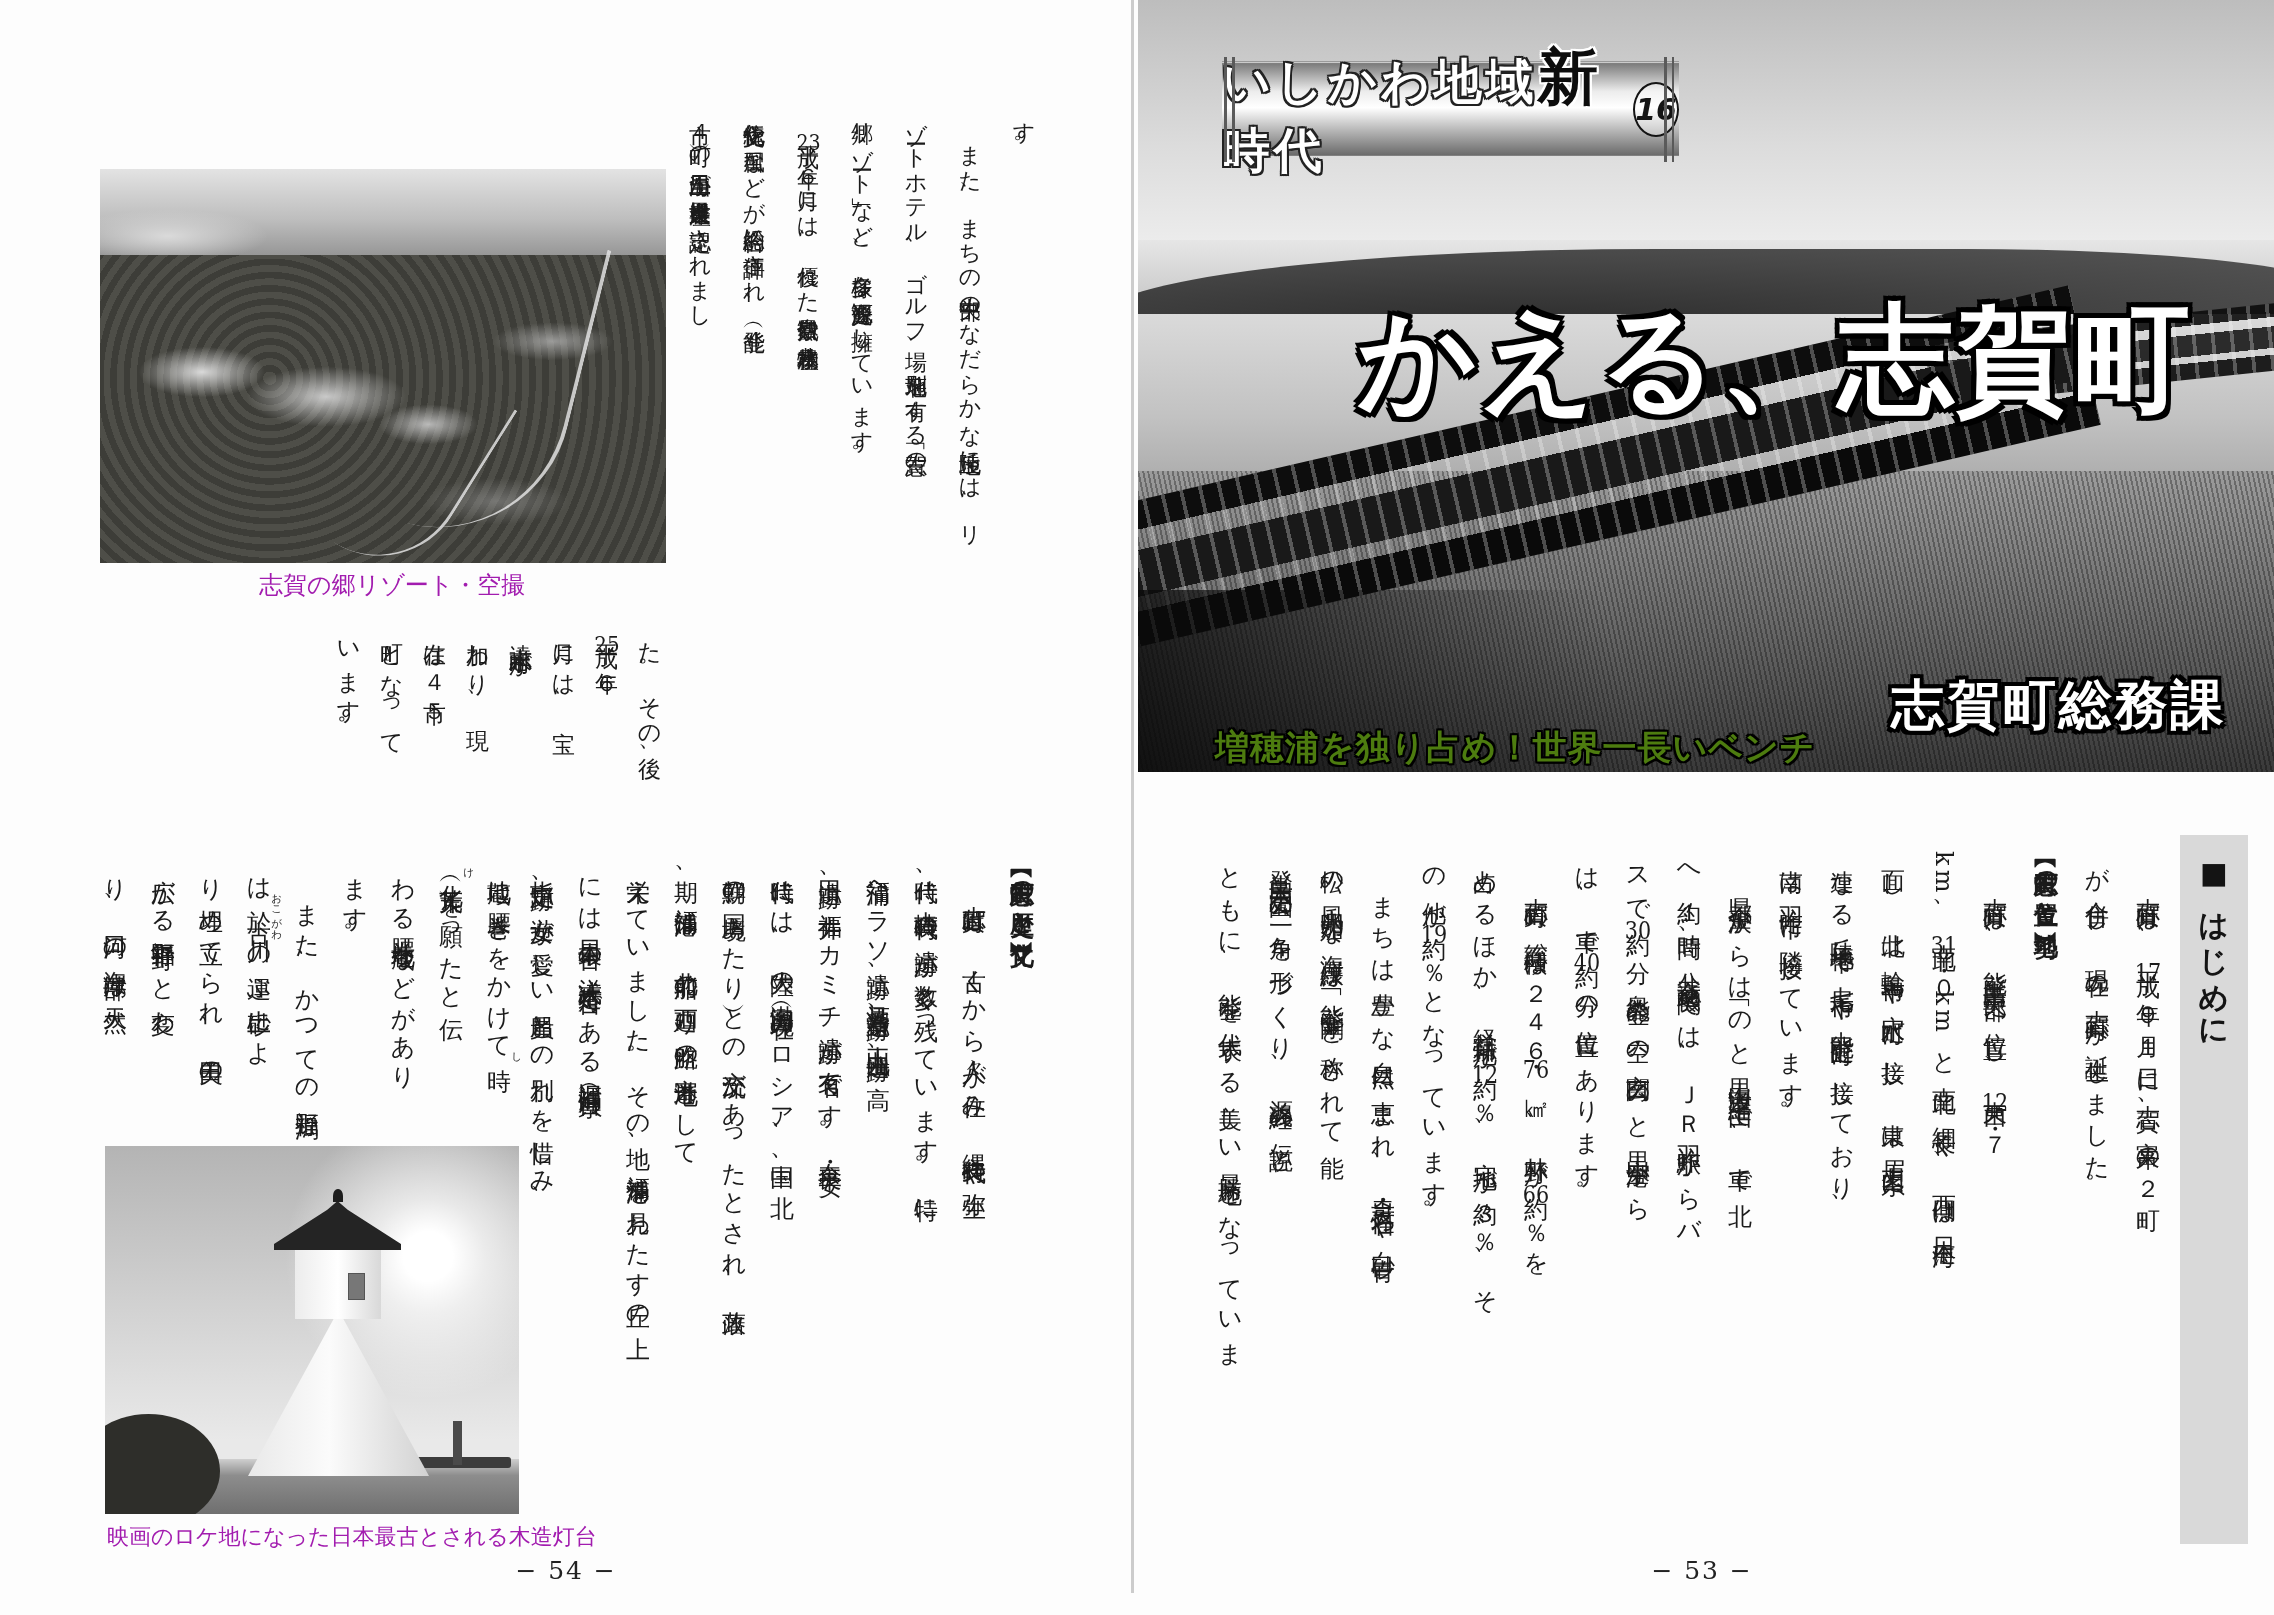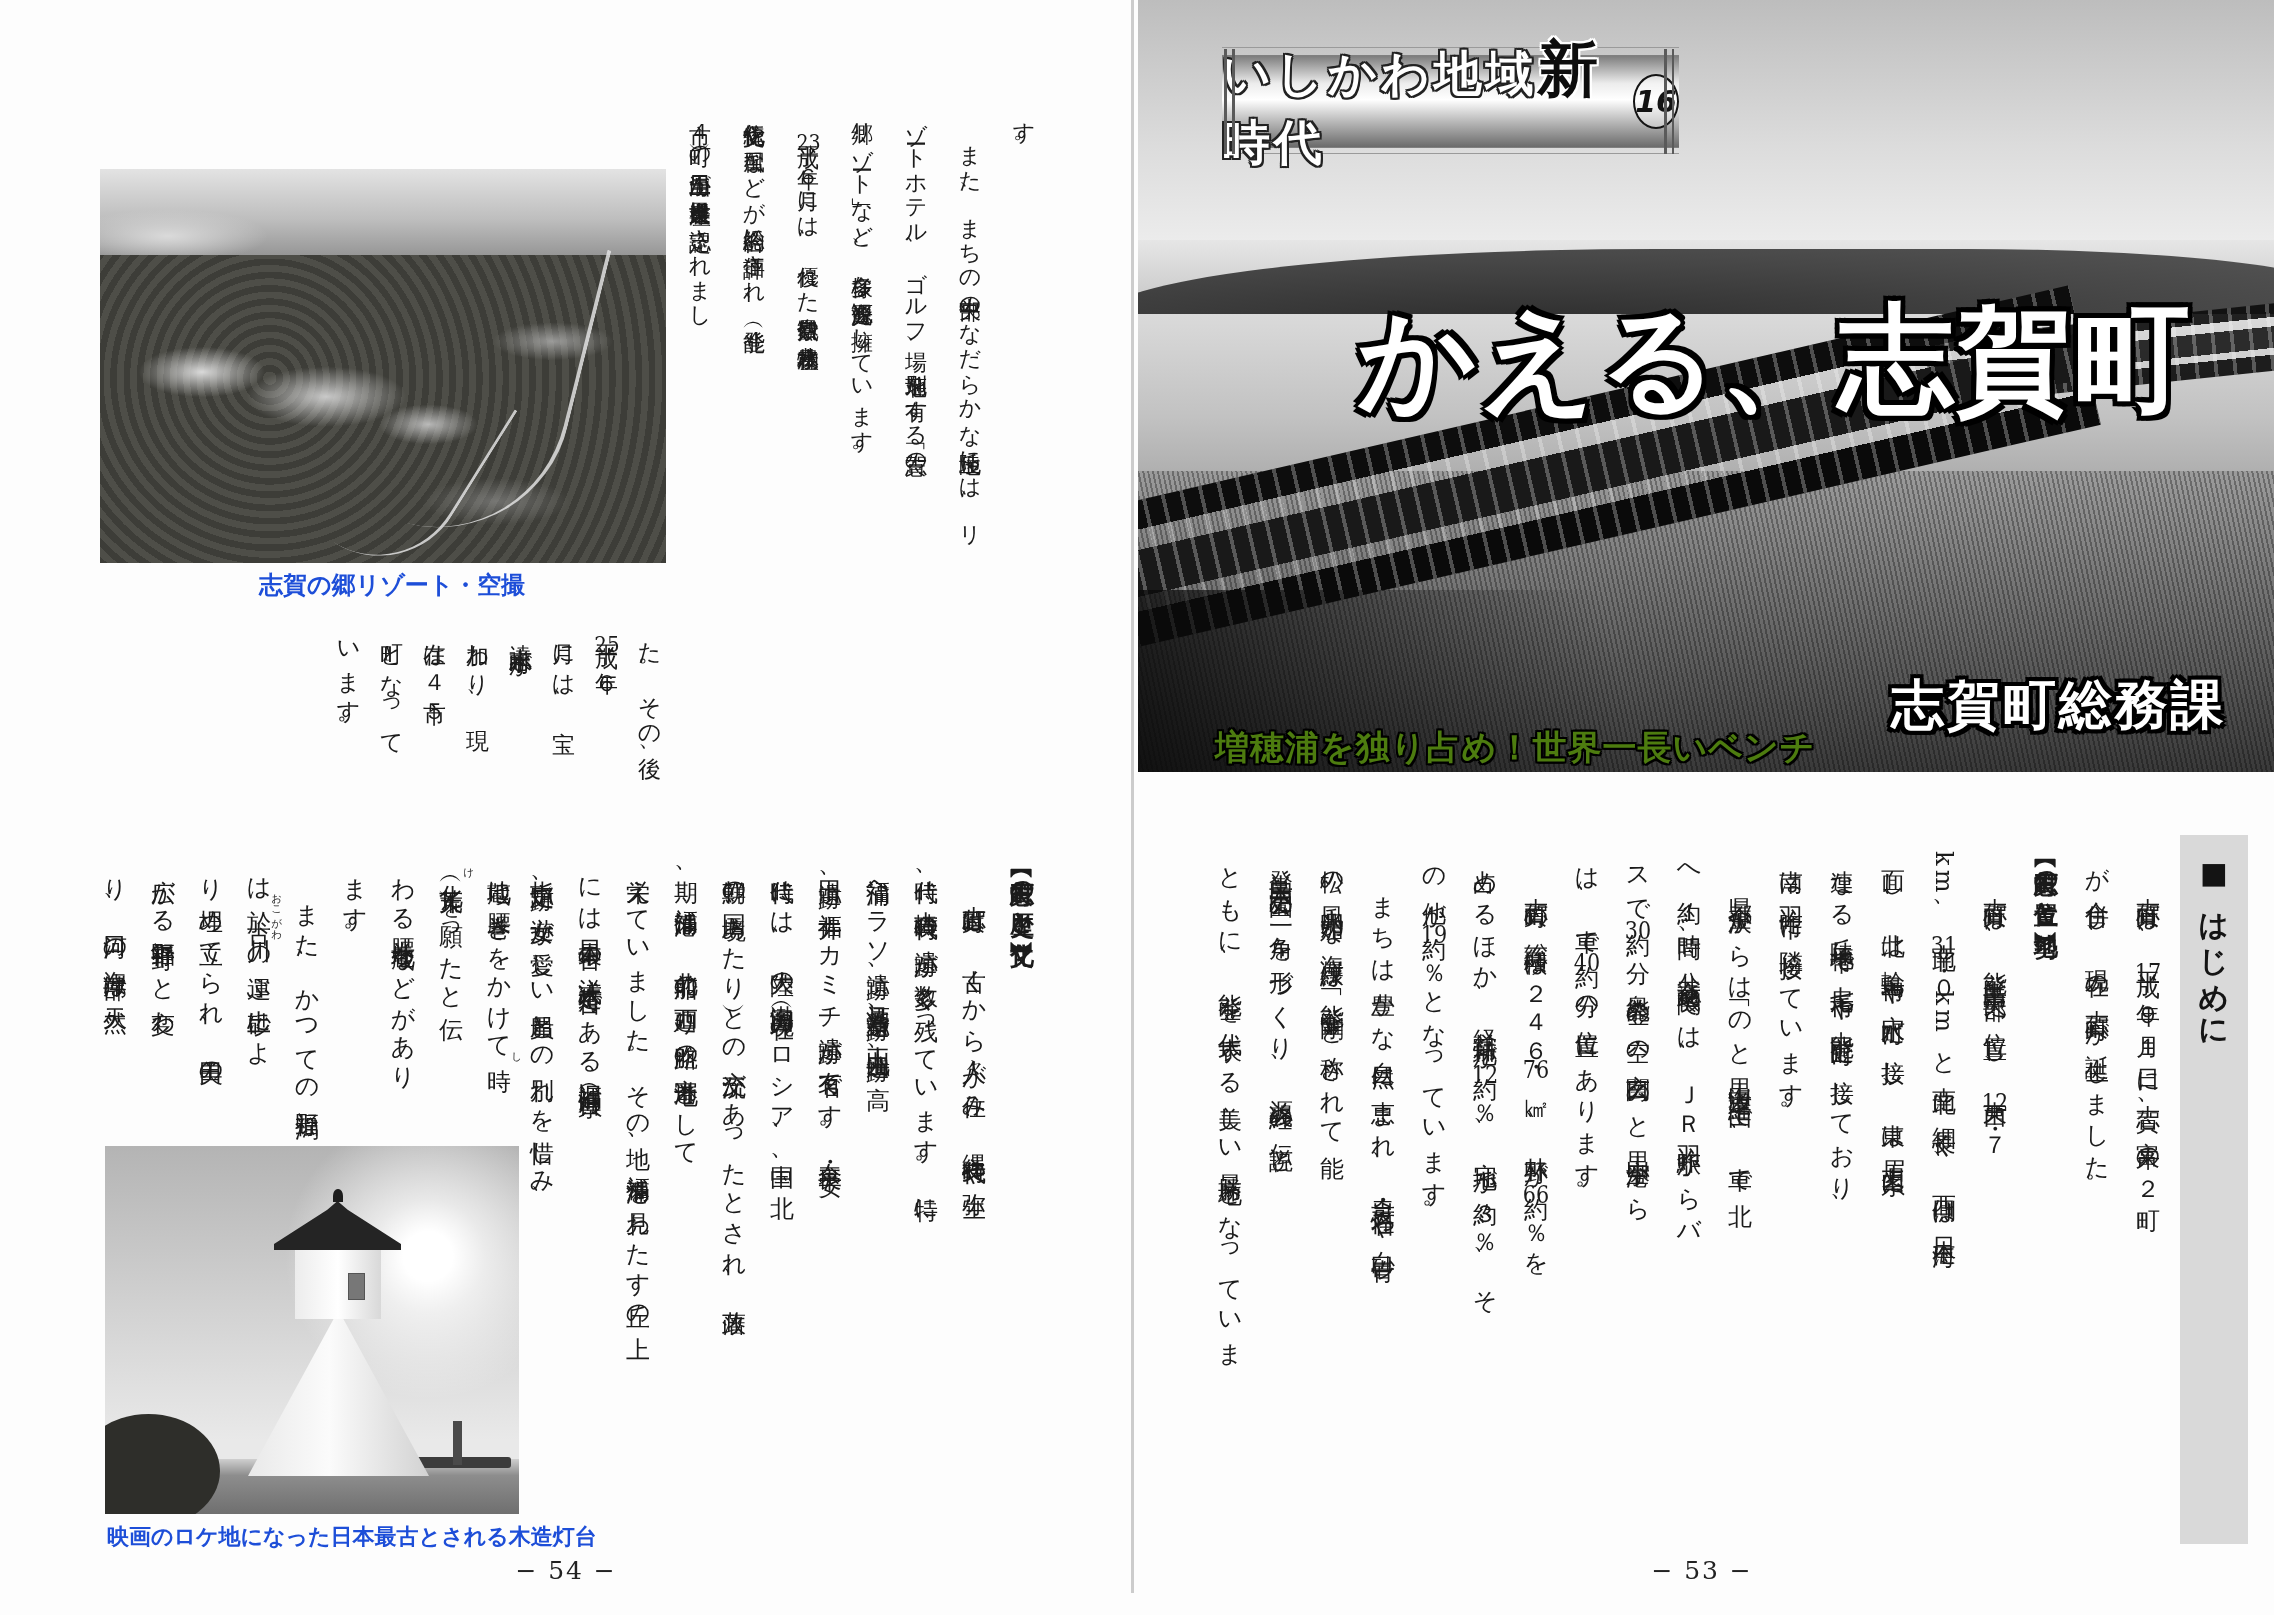--- a/index.html
+++ b/index.html
@@ -21,21 +21,21 @@
   #bottom-a-block   {--pitch:48px; right:calc(2274px - 1046px); top:861px; height:613px; font-size:24px; letter-spacing:2.4px;}
   #bottom-b-block   {--pitch:48px; right:calc(2274px - 523px);  top:861px; height:300px; font-size:24px; letter-spacing:2.4px;}
   #right-body-block {--pitch:51px; right:calc(2274px - 2173px); top:851px; height:656px; font-size:24px; letter-spacing:4.3px;}
 
   
   .intro-bar{position:absolute;left:2180px;top:835px;width:68px;height:709px;background:#d9d9d9;}
   .intro-heading{writing-mode:vertical-rl;text-orientation:mixed;font-family:"DejaVu Sans","Liberation Sans",sans-serif;
                  font-weight:700;font-size:29.5px;line-height:68px;padding-top:21px;color:#141414;letter-spacing:1.9px;}
 
   
-  .photo-caption{font-family:"DejaVu Sans","Liberation Sans",sans-serif;font-weight:700;color:#1d4ed8;}
+  .photo-caption{font-family:"DejaVu Sans","Liberation Sans",sans-serif;font-weight:400;color:#a21caf;}
   .page-number{font-size:25px;color:#222;text-align:center;width:190px;letter-spacing:1.9px;}
 
   
   .gutter{position:absolute;left:1131px;top:0;width:2.9px;height:1593px;background:#cccccc;}
 
   
   .aerial{left:100px;top:169px;width:566px;height:394px;overflow:hidden;background:#454540;}
   .aerial-sky{position:absolute;left:0;top:0;width:100%;height:93px;
     background:
       radial-gradient(ellipse 143px 38px at 12% 72%, #dadada 0%, rgba(218,218,218,0) 70%),
@@ -91,21 +91,21 @@
   .hero-shadow{position:absolute;left:0;top:590px;width:60%;height:190px;
     background:linear-gradient(75deg,rgba(10,10,10,.85) 0%,rgba(10,10,10,0) 70%);}
   .bench{position:absolute;
     background:
       repeating-linear-gradient(90deg, rgba(255,255,255,.28) 0 3.8px, rgba(255,255,255,0) 3.8px 19px),
       linear-gradient(180deg,#0d0d0d 0 20%, rgba(0,0,0,0) 20% 34%, #191919 34% 66%, rgba(0,0,0,0) 66% 76%, #0a0a0a 76% 100%);}
   .bench-near{left:-67px;top:399px;width:1027px;height:143px;transform:rotate(-13deg);}
   .bench-far{left:789px;top:319px;width:399px;height:67px;transform:rotate(-6deg);opacity:.9;}
 
   
-  .banner-wrap{left:1222px;top:47px;width:457px;height:91px;border-top:1.9px solid #9a9a9a;border-bottom:1.9px solid #9a9a9a;padding:7px 0;}
+  .banner-wrap{left:1222px;top:61px;width:457px;height:91px;border-top:1.9px solid #9a9a9a;border-bottom:1.9px solid #9a9a9a;padding:1px 0;}
   .banner{position:relative;width:100%;height:100%;display:flex;align-items:center;justify-content:center;gap:13.3px;
     background:linear-gradient(180deg,#7d7d7d 0%,#ececec 30%,#ffffff 48%,#b9b9b9 72%,#6b6b6b 100%);
     border-top:1.9px solid #808080;border-bottom:1.9px solid #808080;}
   .banner::before,.banner::after{content:"";position:absolute;top:-6.7px;bottom:-6.7px;width:13.3px;
     background:repeating-linear-gradient(90deg,#5a5a5a 0 2.9px,rgba(0,0,0,0) 2.9px 7.6px);}
   .banner::before{left:1.9px;}
   .banner::after{right:1.9px;}
   .banner-text{font-family:"DejaVu Sans","Liberation Sans",sans-serif;font-weight:700;font-size:48px;color:#ffffff;letter-spacing:3.8px;
     text-shadow:-1.9px -1.9px 0 #222,1.9px -1.9px 0 #222,-1.9px 1.9px 0 #222,1.9px 1.9px 0 #222,0 -1.9px 0 #222,0 1.9px 0 #222,-1.9px 0 0 #222,1.9px 0 0 #222;}
   .banner-shin{font-size:61px;color:#0d0d0d;

